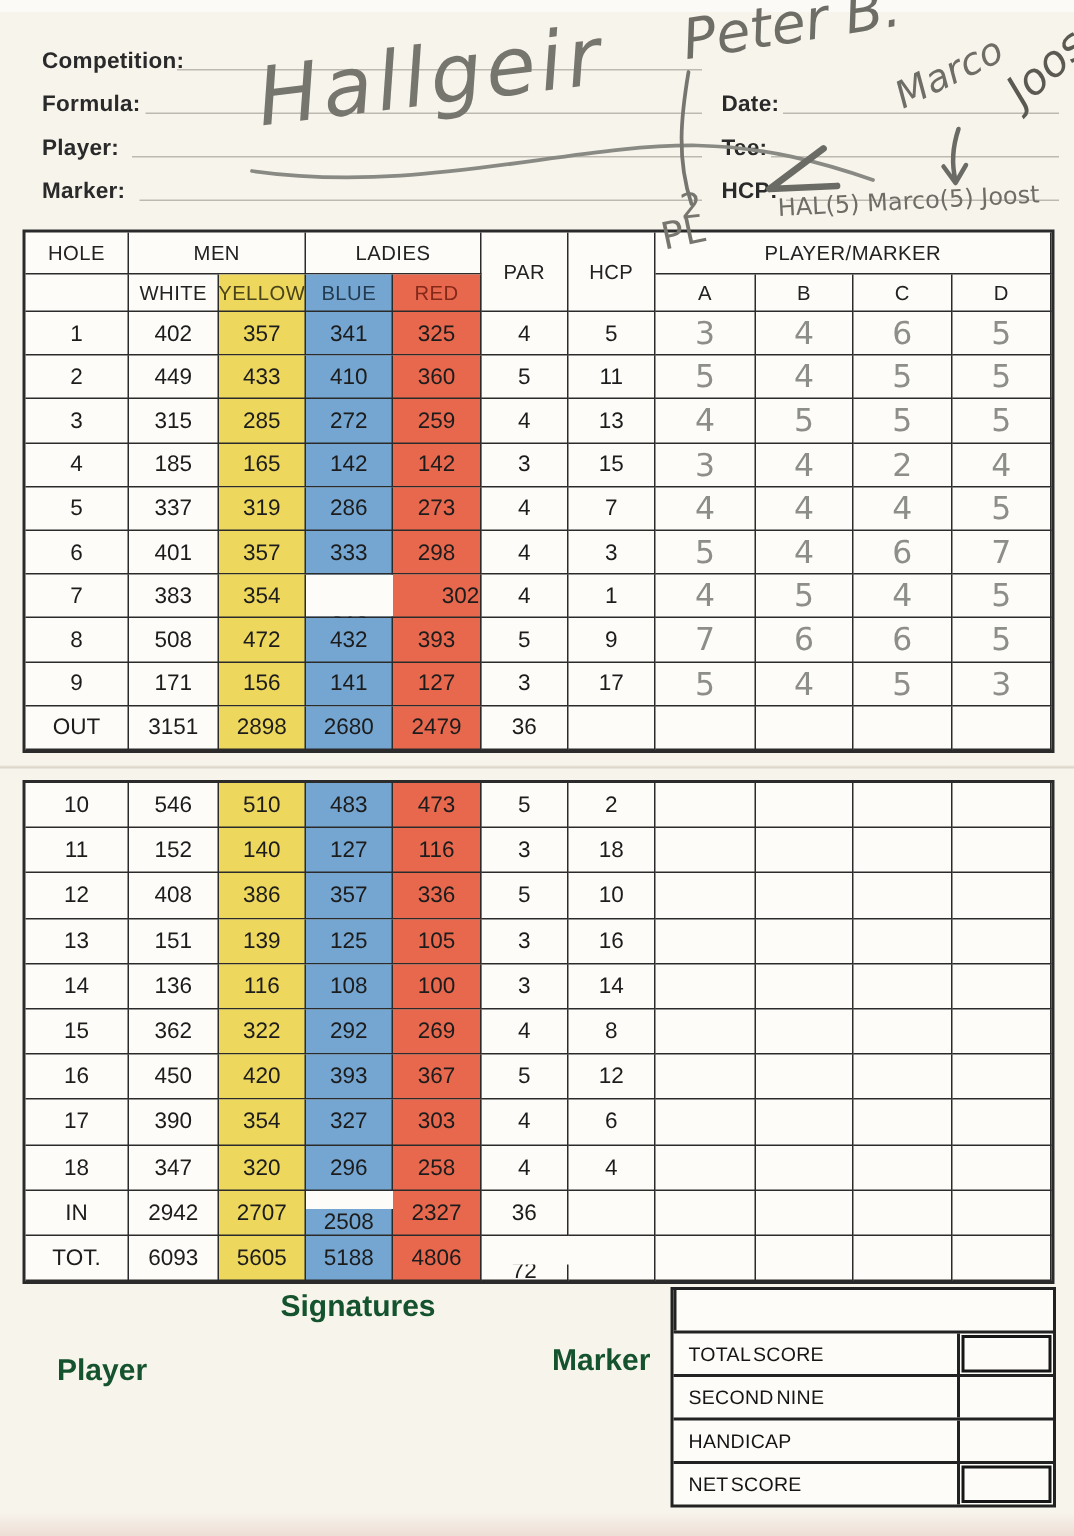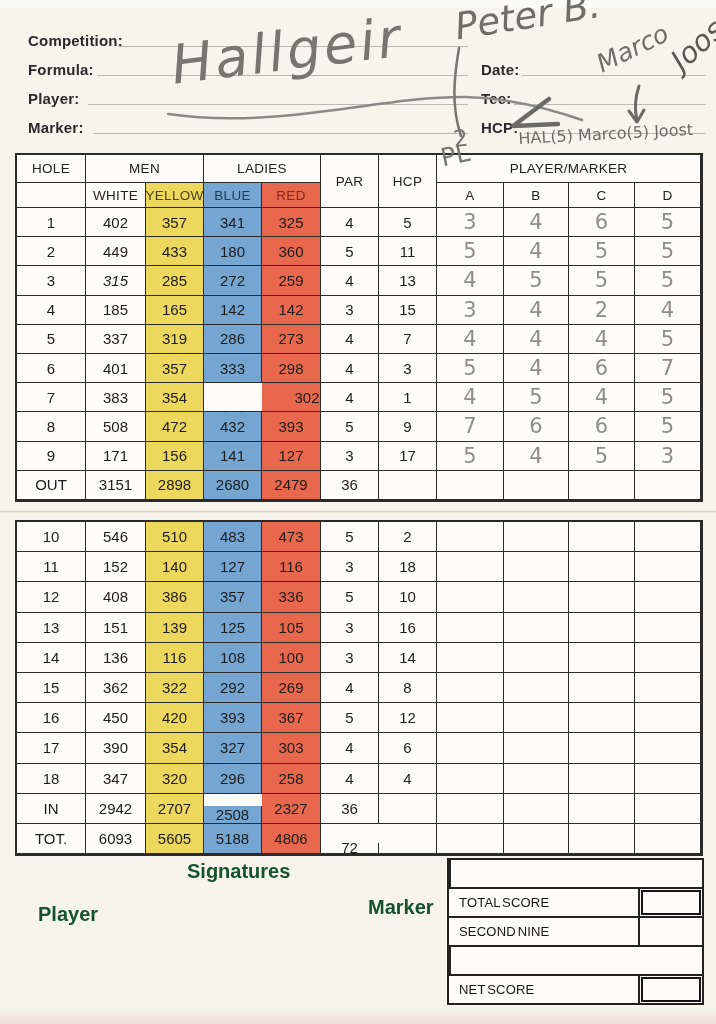--- a/index.html
+++ b/index.html
@@ -141,30 +141,30 @@
     <div class="cell num c-red" style="grid-area: 3 / 5;">325</div>
     <div class="cell num" style="grid-area: 3 / 6;">4</div>
     <div class="cell num" style="grid-area: 3 / 7;">5</div>
     <div class="cell hand" style="grid-area: 3 / 8;">3</div>
     <div class="cell hand" style="grid-area: 3 / 9;">4</div>
     <div class="cell hand" style="grid-area: 3 / 10;">6</div>
     <div class="cell hand" style="grid-area: 3 / 11;">5</div>
     <div class="cell num" style="grid-area: 4 / 1;">2</div>
     <div class="cell num" style="grid-area: 4 / 2;">449</div>
     <div class="cell num c-yellow" style="grid-area: 4 / 3;">433</div>
-    <div class="cell num c-blue" style="grid-area: 4 / 4;">180</div>
+    <div class="cell num c-blue" style="grid-area: 4 / 4;">410</div>
     <div class="cell num c-red" style="grid-area: 4 / 5;">360</div>
     <div class="cell num" style="grid-area: 4 / 6;">5</div>
     <div class="cell num" style="grid-area: 4 / 7;">11</div>
     <div class="cell hand" style="grid-area: 4 / 8;">5</div>
     <div class="cell hand" style="grid-area: 4 / 9;">4</div>
     <div class="cell hand" style="grid-area: 4 / 10;">5</div>
     <div class="cell hand" style="grid-area: 4 / 11;">5</div>
     <div class="cell num" style="grid-area: 5 / 1;">3</div>
-    <div class="cell num" style="grid-area: 5 / 2; font-style: italic;">315</div>
+    <div class="cell num" style="grid-area: 5 / 2;">315</div>
     <div class="cell num c-yellow" style="grid-area: 5 / 3;">285</div>
     <div class="cell num c-blue" style="grid-area: 5 / 4;">272</div>
     <div class="cell num c-red" style="grid-area: 5 / 5;">259</div>
     <div class="cell num" style="grid-area: 5 / 6;">4</div>
     <div class="cell num" style="grid-area: 5 / 7;">13</div>
     <div class="cell hand" style="grid-area: 5 / 8;">4</div>
     <div class="cell hand" style="grid-area: 5 / 9;">5</div>
     <div class="cell hand" style="grid-area: 5 / 10;">5</div>
     <div class="cell hand" style="grid-area: 5 / 11;">5</div>
     <div class="cell num" style="grid-area: 6 / 1;">4</div>
@@ -379,19 +379,20 @@
     </div>
     <div class="summary-row">
       <div class="summary-label">TOTAL SCORE</div>
       <div class="summary-value thick"></div>
     </div>
     <div class="summary-row">
       <div class="summary-label">SECOND NINE</div>
       <div class="summary-value"></div>
     </div>
     <div class="summary-row">
+      <div class="summary-label">HANDICAP</div>
       <div class="summary-value"></div>
     </div>
     <div class="summary-row">
       <div class="summary-label">NET SCORE</div>
       <div class="summary-value thick"></div>
     </div>
   </div>
 
 </body></html>

